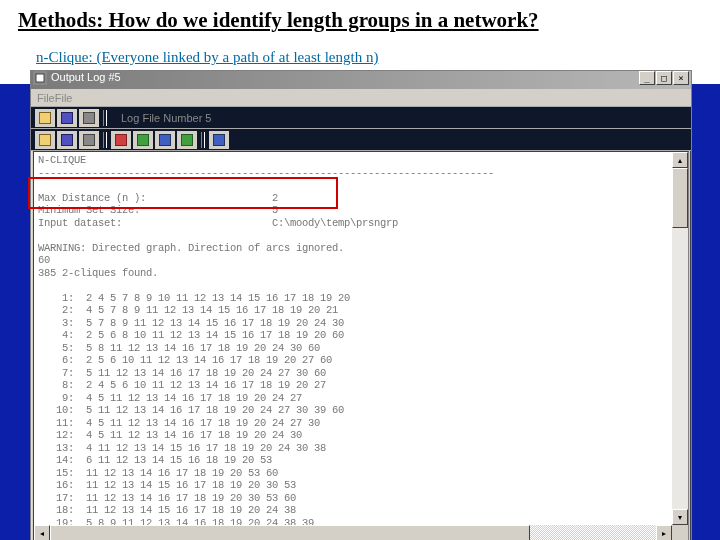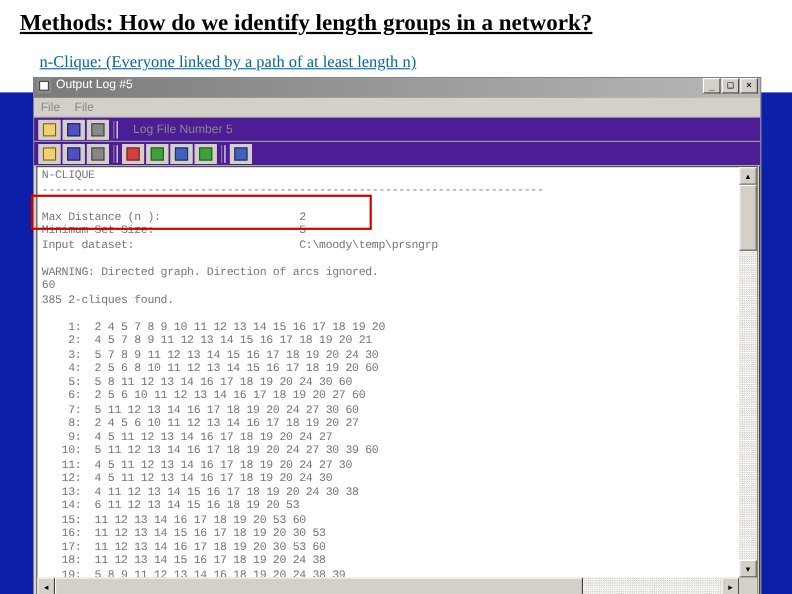--- a/index.html
+++ b/index.html
@@ -75,28 +75,28 @@
     font-family: monospace;
     color: #000;
   }
   .menubar {
     height: 18px;
     background: #d4d0c8;
     display: flex;
     align-items: center;
     padding: 0 6px;
     font-size: 11px;
-    gap: 13px;
+    gap: 0;
     color: #888;
     border-bottom: 1px solid #aaa;
   }
   .menubar span { cursor: default; }
   .toolbar-row {
     height: 22px;
-    background: #4c1d95;
+    background: #0f172a;
     display: flex;
     align-items: center;
     padding: 2px 4px;
     gap: 2px;
     border-bottom: 1px solid #aaa;
   }
   .tool-btn {
     width: 20px; height: 18px;
     background: #d4d0c8;
     border: 1px solid #d4d0c8;

